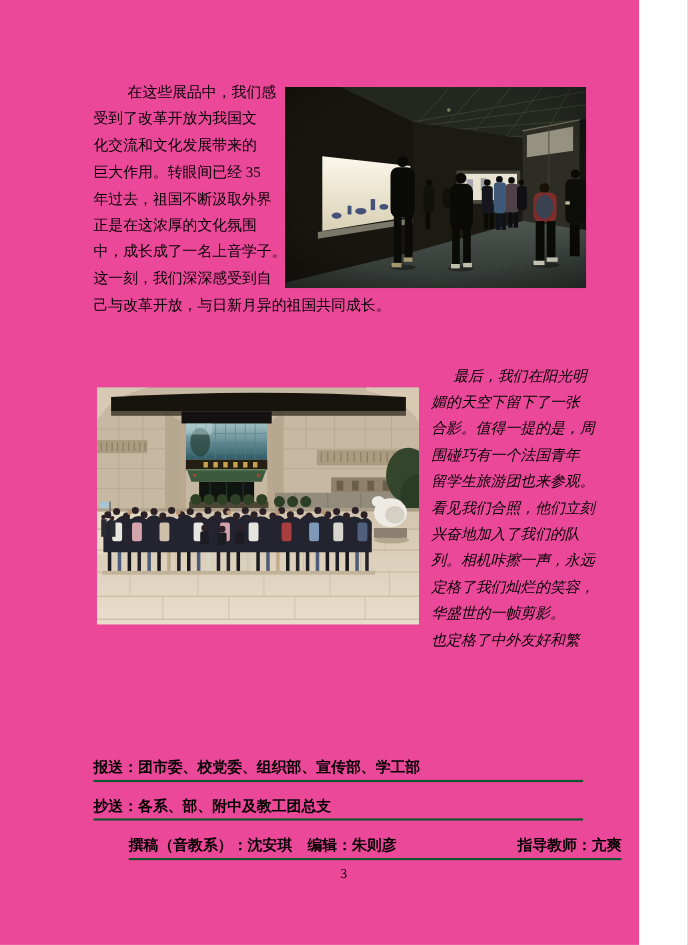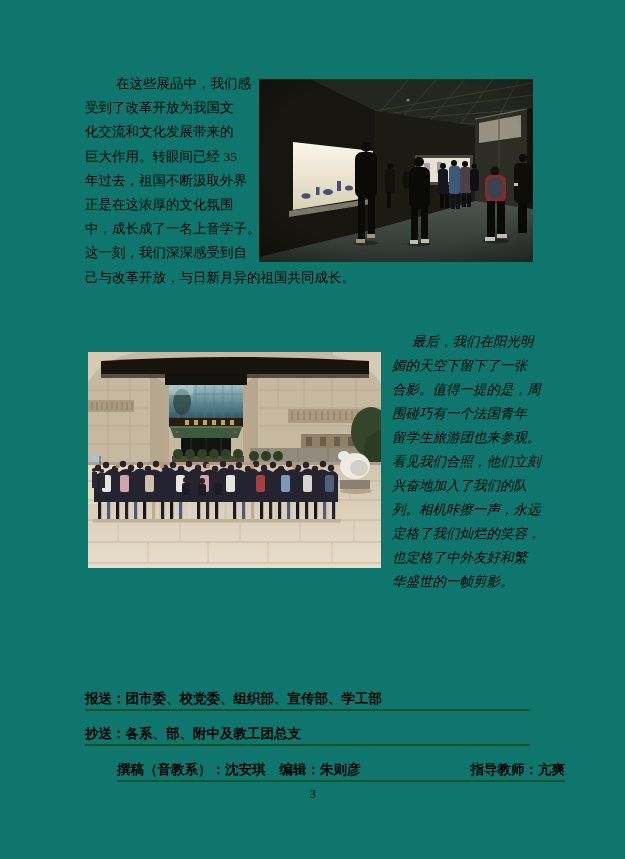--- a/index.html
+++ b/index.html
@@ -1,17 +1,17 @@
 <!DOCTYPE html>
 <html><head>
 <meta charset="utf-8">
 <style>
   html,body{margin:0;padding:0;background:#fff;}
   .page{
-    position:relative;width:625px;height:859px;background:#0f766e;
+    position:relative;width:581px;height:859px;background:#ec4899;
     font-family:"Liberation Serif","DejaVu Serif",serif;color:#000;overflow:hidden;
   }
   .para{position:absolute;font-size:13.5px;}
   .para .ln{white-space:nowrap;}
   #para1{left:85px;top:72px;line-height:24.2px;}
   #para1 .ln:first-child{padding-left:31px;}
   #para2{left:392px;top:330px;line-height:24px;font-style:italic;}
   #para2 .ln:first-child{padding-left:20px;}
   .photo{position:absolute;overflow:hidden;line-height:0;}
   #photo1{left:259px;top:79px;width:274px;height:183px;}
@@ -169,22 +169,22 @@
   <div class="para" id="para2">
     <div class="ln">最后，我们在阳光明</div>
     <div class="ln">媚的天空下留下了一张</div>
     <div class="ln">合影。值得一提的是，周</div>
     <div class="ln">围碰巧有一个法国青年</div>
     <div class="ln">留学生旅游团也来参观。</div>
     <div class="ln">看见我们合照，他们立刻</div>
     <div class="ln">兴奋地加入了我们的队</div>
     <div class="ln">列。相机咔擦一声，永远</div>
     <div class="ln">定格了我们灿烂的笑容，</div>
+    <div class="ln">华盛世的一帧剪影。</div>
     <div class="ln">也定格了中外友好和繁</div>
-    <div class="ln">华盛世的一帧剪影。</div>
   </div>
 
   <div class="photo" id="photo2">
     <svg viewBox="0 0 293 216" width="293" height="216" preserveAspectRatio="none">
       <defs>
         <linearGradient id="g-glass" x1="0" y1="0" x2="0" y2="1">
           <stop offset="0" stop-color="#9fbfc2"></stop>
             <stop offset="1" stop-color="#2e5a66"></stop>
         </linearGradient>
         <linearGradient id="g-plaza" x1="0" y1="0" x2="0" y2="1">

